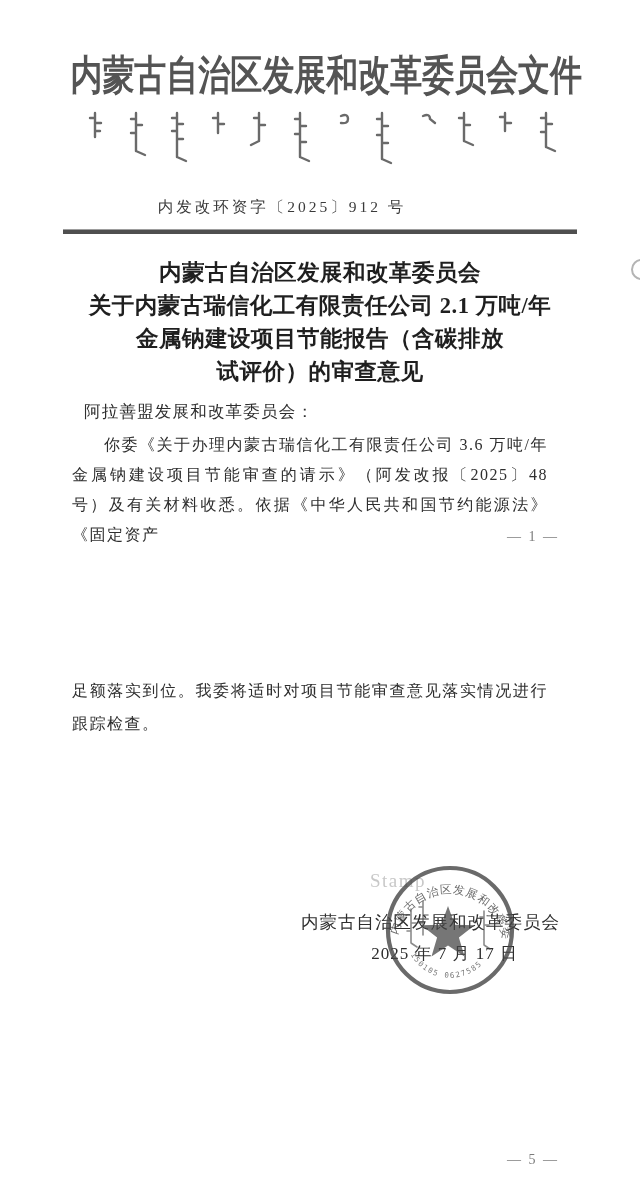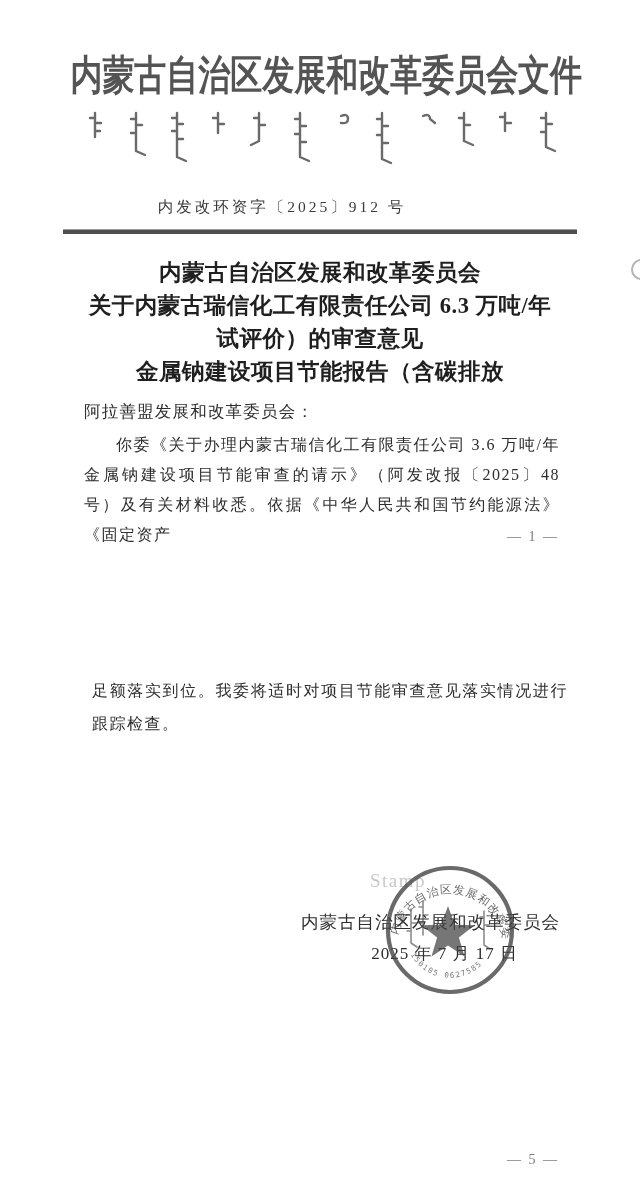--- a/index.html
+++ b/index.html
@@ -15,24 +15,24 @@
     transform:scaleX(.78);transform-origin:50% 50%;
   }
   .mong-row{top:110px;left:85px;}
   .doc-number{top:197px;left:0;width:564px;text-align:center;font-size:15.5px;letter-spacing:3px;color:#3a3a3a;}
   .header-rule{top:229px;left:63px;width:514px;height:4px;background:#4f4f4f;border-top:1px solid #9d9d9d;}
   
   .doc-title{top:256px;left:0;width:640px;text-align:center;font-size:22.5px;font-weight:700;line-height:33px;color:#1f1f1f;letter-spacing:.5px;}
   .doc-title div{margin:0;}
   
   .salutation{top:401px;left:84px;font-size:16.5px;letter-spacing:1.2px;color:#2e2e2e;text-align:center;}
-  .para{left:84px;width:476px;font-size:16px;letter-spacing:1.5px;text-align:justify;text-justify:inter-character;color:#2e2e2e;}
+  .para{left:72px;width:476px;font-size:16px;letter-spacing:1.5px;text-align:justify;text-justify:inter-character;color:#2e2e2e;}
   .p1{top:430px;line-height:30px;}
   .p1 p{margin:0;text-indent:2em;}
-  .p5{top:675px;line-height:32.5px;margin-left:8px;}
+  .p5{top:675px;line-height:32.5px;}
   .p5 p{margin:0;}
   .p5 .indent{text-indent:2em;}
   .page-number{left:473px;width:120px;text-align:center;font-size:14px;color:#7b7b7b;letter-spacing:2px;white-space:nowrap;}
   .pn1{top:529px;}
   .pn5{top:1152px;}
   
   .stamp-watermark{top:870px;left:370px;font-size:19px;color:#c8c8c8;letter-spacing:1.5px;z-index:1;text-align:right;}
   .sig-block{top:910px;left:84px;width:476px;text-align:right;z-index:2;}
   .sig-line{font-size:17.5px;letter-spacing:1px;color:#2e2e2e;}
   .date-line{font-size:17px;letter-spacing:1px;color:#2e2e2e;margin-top:8px;padding-right:42px;}
@@ -61,23 +61,23 @@
     <path d="M420 3 V21 M415 7 H420 M420 13 H426"></path>
     <path d="M461 3 V37 M456 8 H461 M461 14 H467 M456 22 H461 M461 37 L470 41"></path>
   </svg>
 
   <div class="abs doc-number">内发改环资字〔2025〕912 号</div>
 
   <div class="abs header-rule"></div>
 
   <div class="abs doc-title">
     <div>内蒙古自治区发展和改革委员会</div>
-    <div>关于内蒙古瑞信化工有限责任公司 6.3 万吨/年</div>
+    <div>关于内蒙古瑞信化工有限责任公司 2.1 万吨/年</div>
+    <div>金属钠建设项目节能报告（含碳排放</div>
     <div>试评价）的审查意见</div>
-    <div>金属钠建设项目节能报告（含碳排放</div>
   </div>
 
   <div class="abs salutation">阿拉善盟发展和改革委员会：</div>
 
   <div class="abs para p1">
     <p>你委《关于办理内蒙古瑞信化工有限责任公司 3.6 万吨/年金属钠建设项目节能审查的请示》（阿发改报〔2025〕48 号）及有关材料收悉。依据《中华人民共和国节约能源法》《固定资产</p>
   </div>
 
   <div class="abs page-number pn1">— 1 —</div>
 

